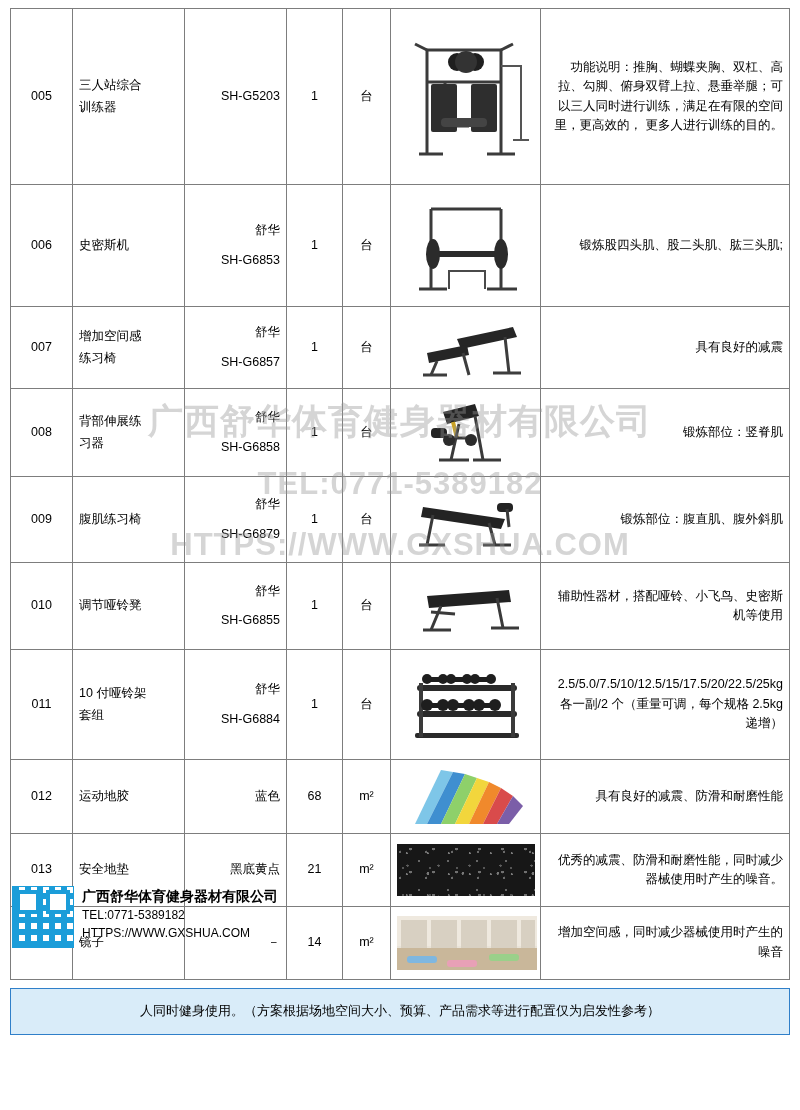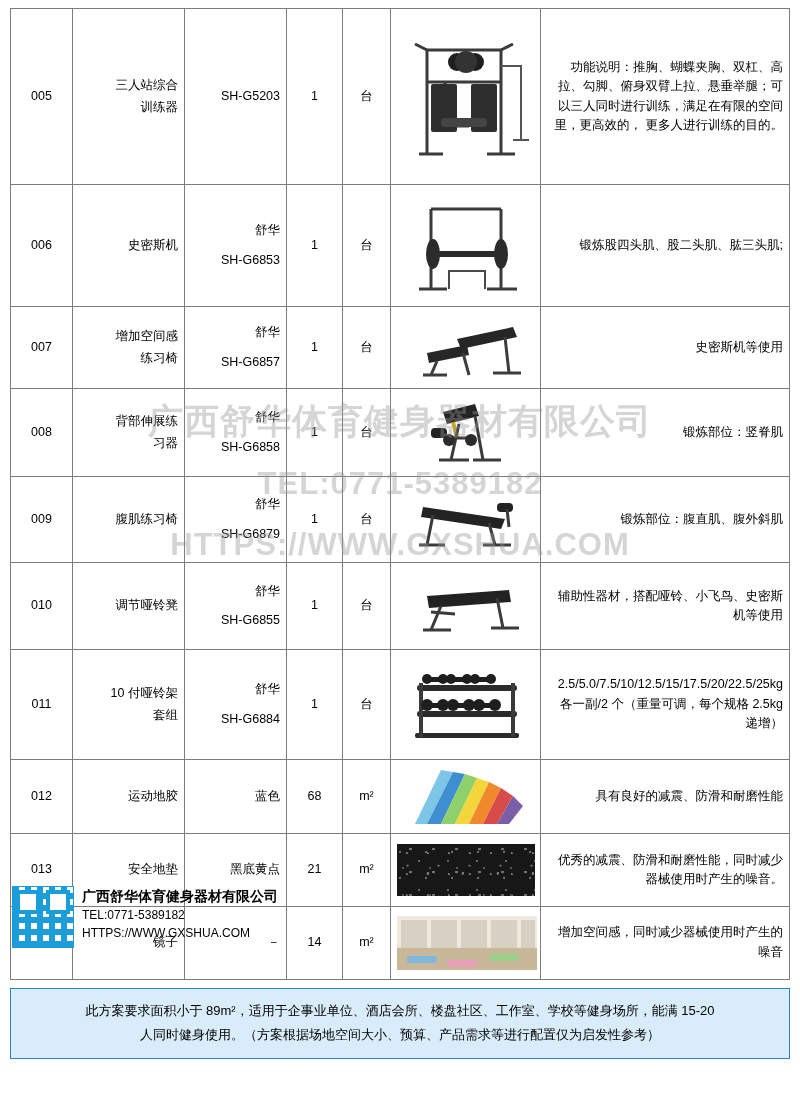--- a/index.html
+++ b/index.html
@@ -31,21 +31,21 @@
   }
   table.spec td {
     border: 1px solid #7d7d7d;
     padding: 4px 6px;
     vertical-align: middle;
     font-size: 12.5px;
     line-height: 1.55;
     background: transparent;
   }
   .c-no    { width: 62px;  text-align: center; font-size: 12.5px; }
-  .c-name  { width: 112px; text-align: right; }
+  .c-name  { width: 112px; text-align: left; }
   .c-model { width: 102px; text-align: right; }
   .c-qty   { width: 56px;  text-align: center; }
   .c-unit  { width: 48px;  text-align: center; }
   .c-img   { width: 150px; text-align: center; padding: 3px; }
   .c-desc  { text-align: right; padding: 6px 8px; }
 
   .name-line, .model-line { display: block; }
   .model-line + .model-line { margin-top: 10px; }
   .name-line + .name-line { margin-top: 2px; }
   .ph {
@@ -264,21 +264,21 @@
                 <path d="M30 40 L70 32 L72 42 L32 50 Z"></path>
               </g>
               <g stroke="#3d3d3d" stroke-width="3" fill="none">
                 <path d="M40 48 L34 62 M66 40 L72 62 M108 24 L112 60"></path>
                 <path d="M26 62 L50 62 M96 60 L124 60"></path>
               </g>
             </svg>
           </div>
         </td>
         <td class="c-desc">
-          <p class="desc">史密斯机等使用</p>
+          <p class="desc">具有良好的减震</p>
         </td>
       </tr>
 
       <tr style="height:88px">
         <td class="c-no">008</td>
         <td class="c-name">
           <span class="name-line">背部伸展练</span>
           <span class="name-line">习器</span>
         </td>
         <td class="c-model">
@@ -516,21 +516,20 @@
         </td>
         <td class="c-desc">
           <p class="desc">增加空间感，同时减少器械使用时产生的噪音</p>
         </td>
       </tr>
 
     </tbody>
   </table>
 
   <div class="note">
-    <p>此方案要求面积小于 89m²，适用于企事业单位、酒店会所、楼盘社区、工作室、学校等健身场所，能满 15-20</p>
     <p>人同时健身使用。（方案根据场地空间大小、预算、产品需求等进行配置仅为启发性参考）</p>
   </div>
 
   <div class="stamp">
     <div class="qr"></div>
     <div class="stamp-text">
       <div class="stamp-title">广西舒华体育健身器材有限公司</div>
       <div class="stamp-line">TEL:0771-5389182</div>
       <div class="stamp-line">HTTPS://WWW.GXSHUA.COM</div>
     </div>

